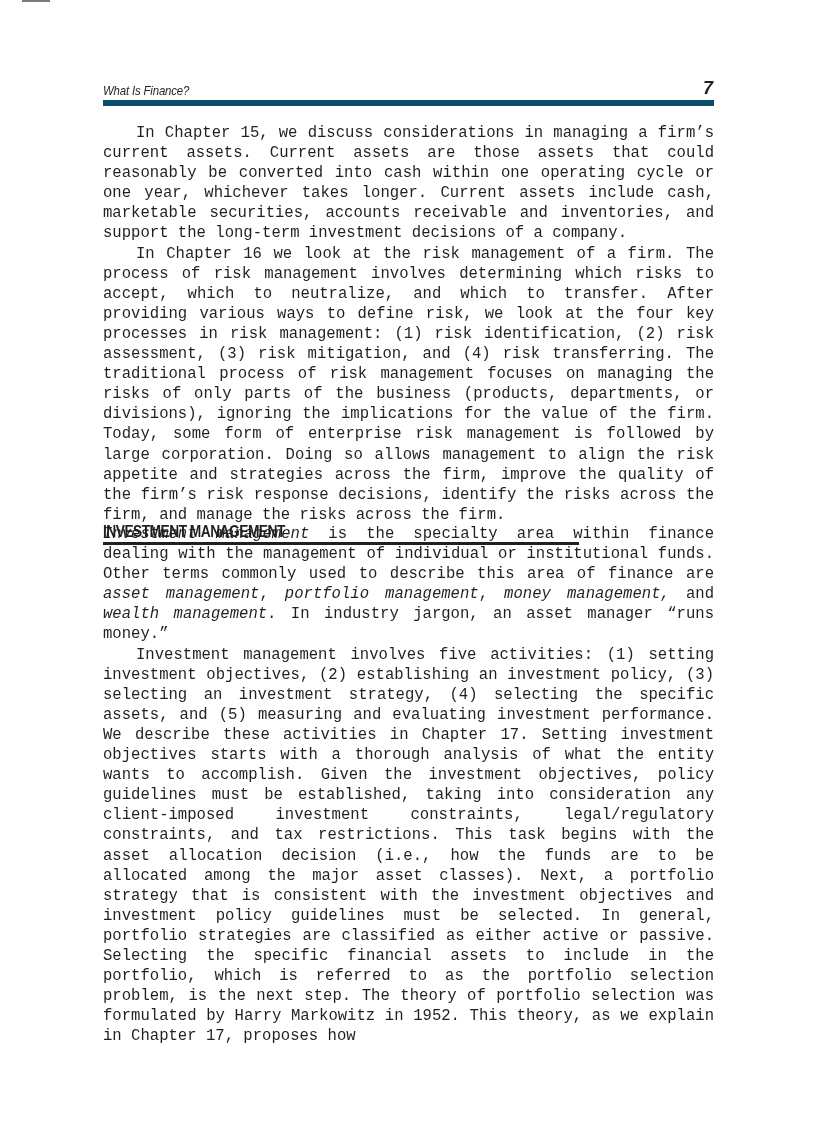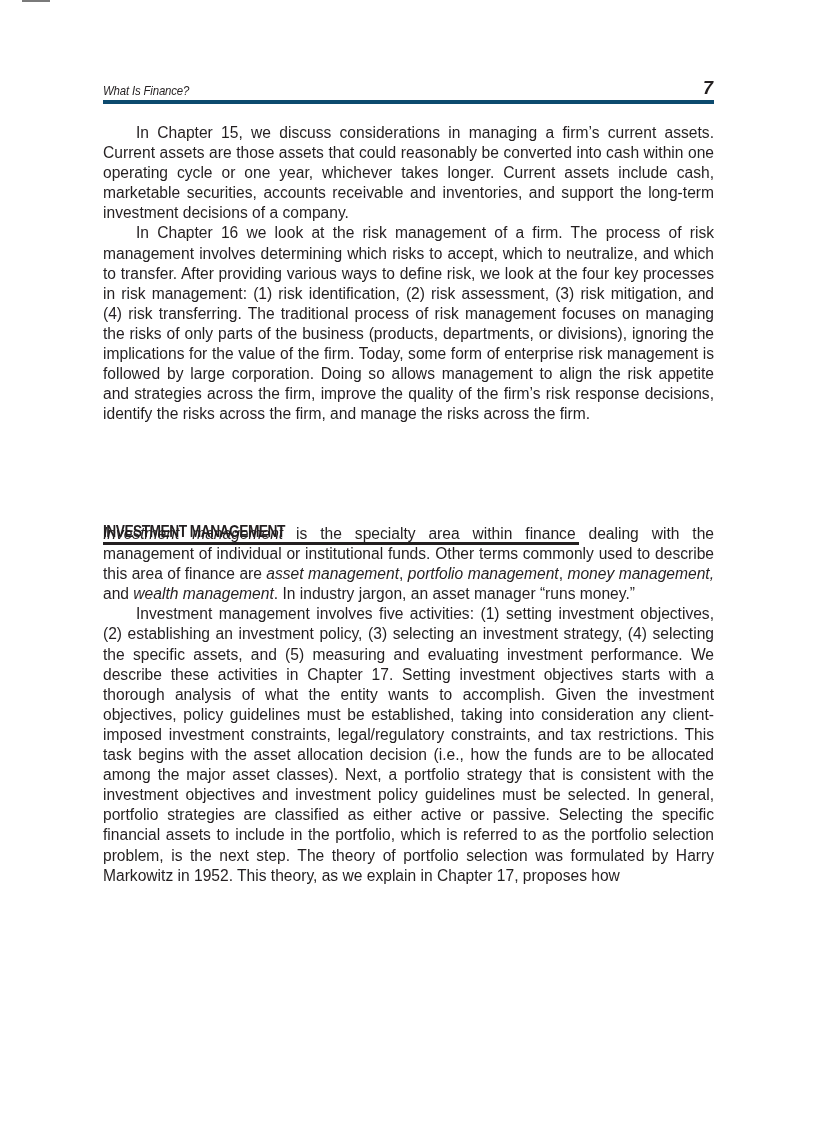--- a/index.html
+++ b/index.html
@@ -21,21 +21,21 @@
       width: 28px;
       height: 2px;
       background: #7a7a7a;
     }
     .running-head {
       position: absolute;
       left: 103px;
       top: 78px;
       width: 611px;
       height: 22px;
-      border-bottom: 4px solid #0c4a6e;
+      border-bottom: 6px solid #0c4a6e;
     }
     .running-head .title {
       position: absolute;
       left: 0;
       bottom: 2px;
       font-family: "Liberation Sans", sans-serif;
       font-style: italic;
       font-size: 13px;
       letter-spacing: -0.2px;
       transform: scaleX(0.88);
@@ -47,21 +47,21 @@
       bottom: 1px;
       font-family: "Liberation Sans", sans-serif;
       font-weight: bold;
       font-style: italic;
       font-size: 18px;
     }
     .text-block {
       position: absolute;
       left: 103px;
       width: 611px;
-      font-family: Liberation Sans, sans-serif;
+      font-family: Liberation Mono, monospace;
       font-size: 15.6px;
       line-height: 20.1px;
       text-align: justify;
     }
     .text-block p {
       margin: 0;
       text-indent: 0;
     }
     .text-block p.indent {
       text-indent: 33px;

